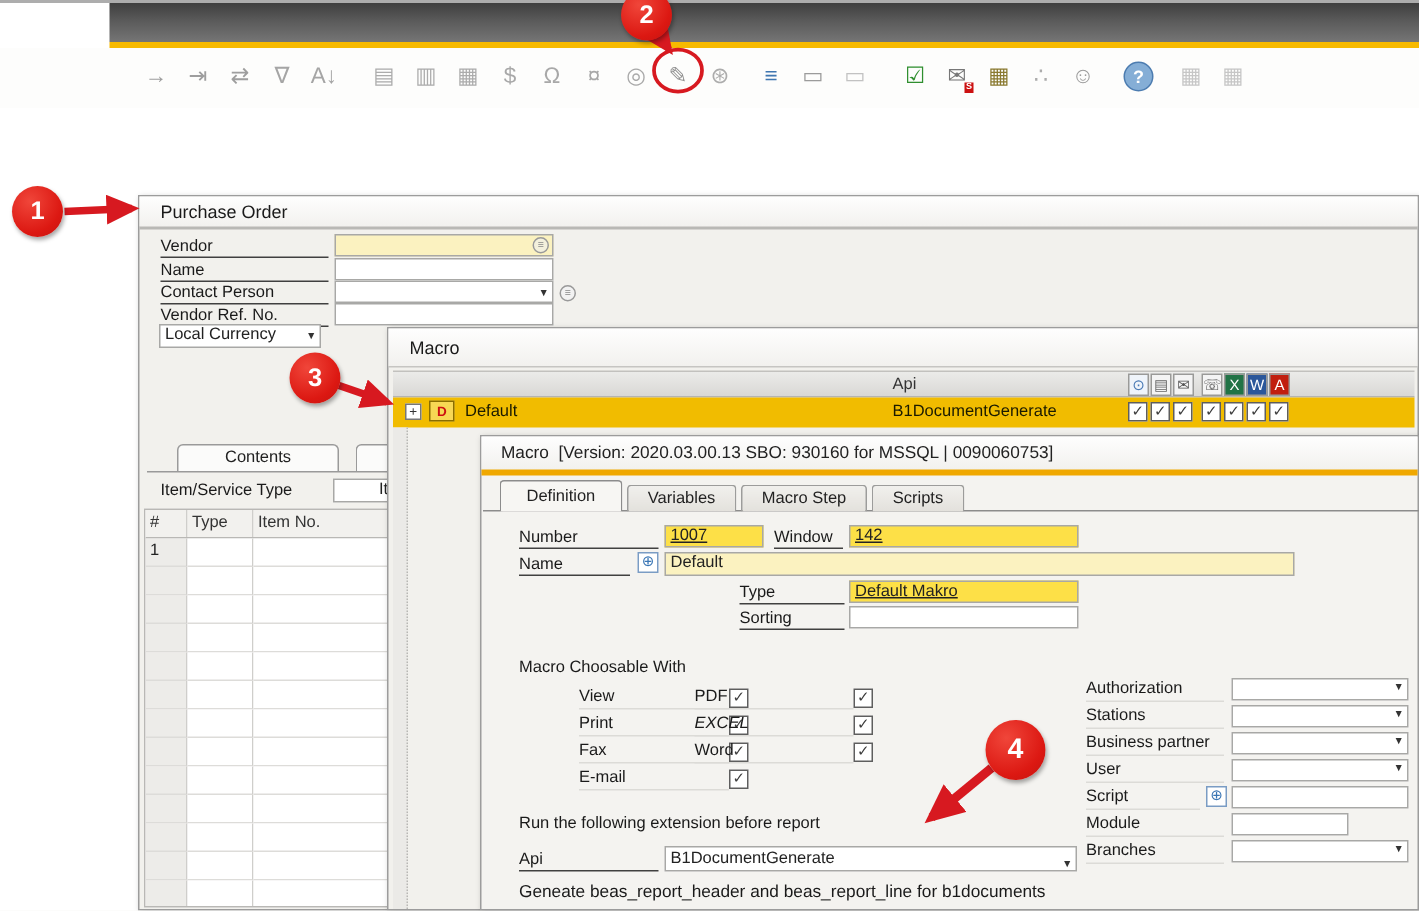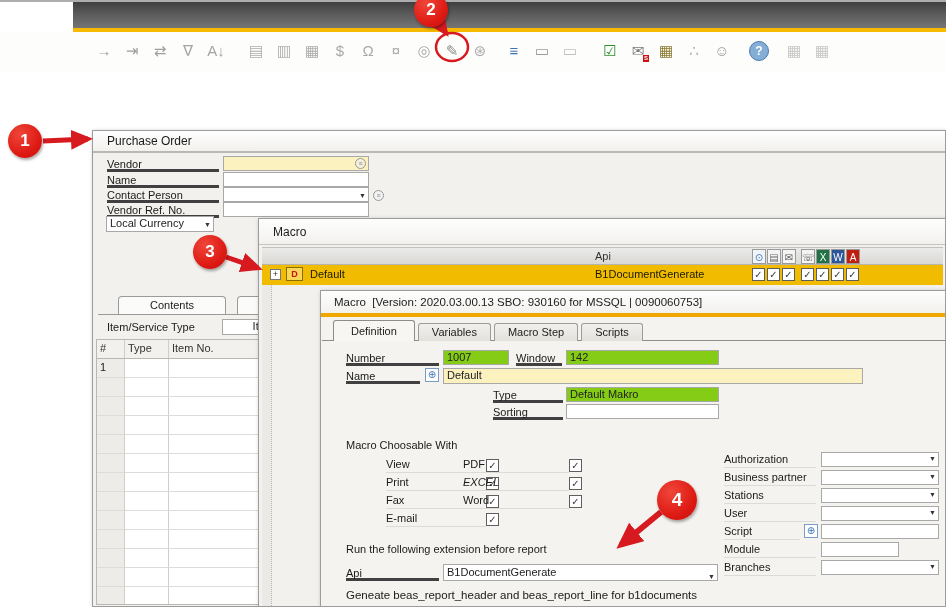--- a/index.html
+++ b/index.html
@@ -22,24 +22,24 @@
 .tbicon.circled .glyph { font-size:12px; font-weight:bold; line-height:18px; }
 
 
 .win { position:absolute; background:#F2F1ED; border:1px solid #9C9C9C; box-shadow:1px 1px 4px rgba(0,0,0,.25); }
 .titlebar { position:absolute; left:0; top:0; right:0; display:flex; align-items:center;
   background:linear-gradient(#FEFEFE,#F2F1EE); color:#1a1a1a; }
 
 
 .inp { position:absolute; height:15px; background:#fff; border:1px solid #A8A8A6; font-size:11px; line-height:13px; padding:0 3px; color:#222; }
 .inp.yellow { background:#FBF2C0; }
-.inp.gray { background:#84cc16; }
+.inp.gray { background:#fde047;text-decoration:underline; }
 .inp .arr { position:absolute; right:2px; top:1px; font-size:7px; color:#333; }
 .flabel { position:absolute; font-size:11px; color:#1a1a1a; height:14px; }
-.flabel.u { border-bottom:3px solid #404040; }
+.flabel.u { border-bottom:1px solid #404040; }
 .cb { width:13px; height:13px; background:#fff; border:1px solid #5E5E5E; display:flex; align-items:center; justify-content:center; font-size:10px; color:#3c3c3c; }
 .mini-circle { position:absolute; width:11px; height:11px; border-radius:50%; border:1px solid #999; background:#F3F0DC; color:#888; font-size:7px; line-height:9px; text-align:center; }
 .lookup-ic { position:absolute; width:14px; height:14px; background:#fff; border:1px solid #7A9CC4; color:#3A76B5; font-size:10px; line-height:12px; text-align:center; }
 
 
 #po-window { left:92px; top:130px; width:854px; height:477px; }
 #po-titlebar { height:22px; border-bottom:2px solid #B9B8B5; padding-left:14px; font-size:12px; }
 #po-tab { position:absolute; border:1px solid #9A9A9A; border-bottom:none; border-radius:4px 4px 0 0;
   background:#FBFBFA; font-size:11px; text-align:center; line-height:17px; color:#222; }
 #po-tabline { position:absolute; background:#9A9A9A; height:1px; }
@@ -405,27 +405,27 @@
       </div>
 
     <div style="position:absolute;left:403px;top:161px;width:220px;" id="rp">
         <div class="rp-row">
           <span class="rp-label">Authorization</span>
           <div class="rp-ctrl">
             <span class="arr">▼</span>
           </div>
         </div>
         <div class="rp-row">
-          <span class="rp-label">Business partner</span>
+          <span class="rp-label">Stations</span>
           <div class="rp-ctrl">
             <span class="arr">▼</span>
           </div>
         </div>
         <div class="rp-row">
-          <span class="rp-label">Stations</span>
+          <span class="rp-label">Business partner</span>
           <div class="rp-ctrl">
             <span class="arr">▼</span>
           </div>
         </div>
         <div class="rp-row">
           <span class="rp-label">User</span>
           <div class="rp-ctrl">
             <span class="arr">▼</span>
           </div>
         </div>

